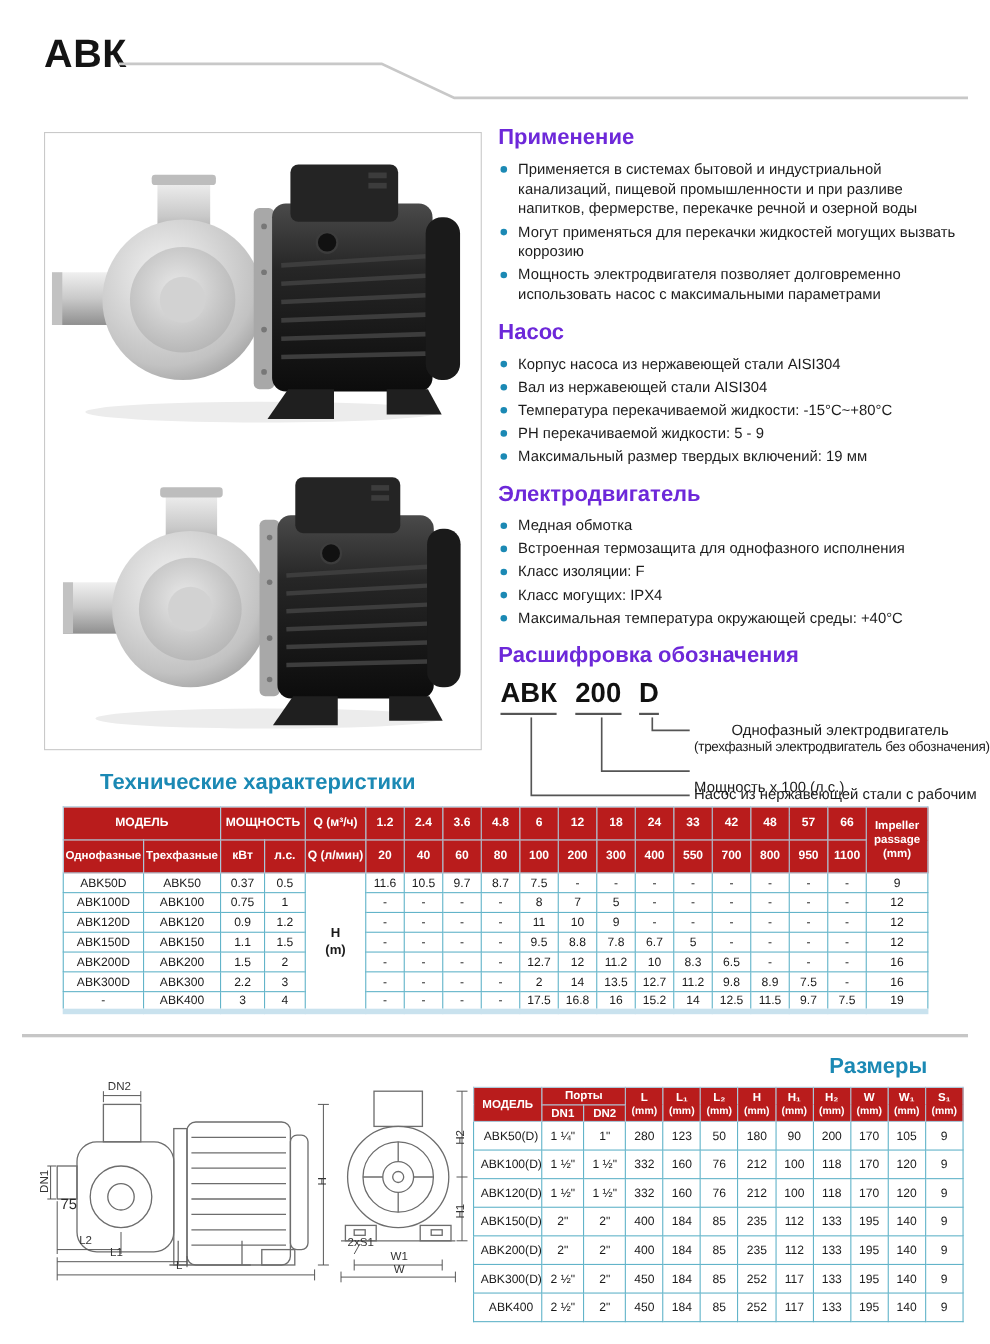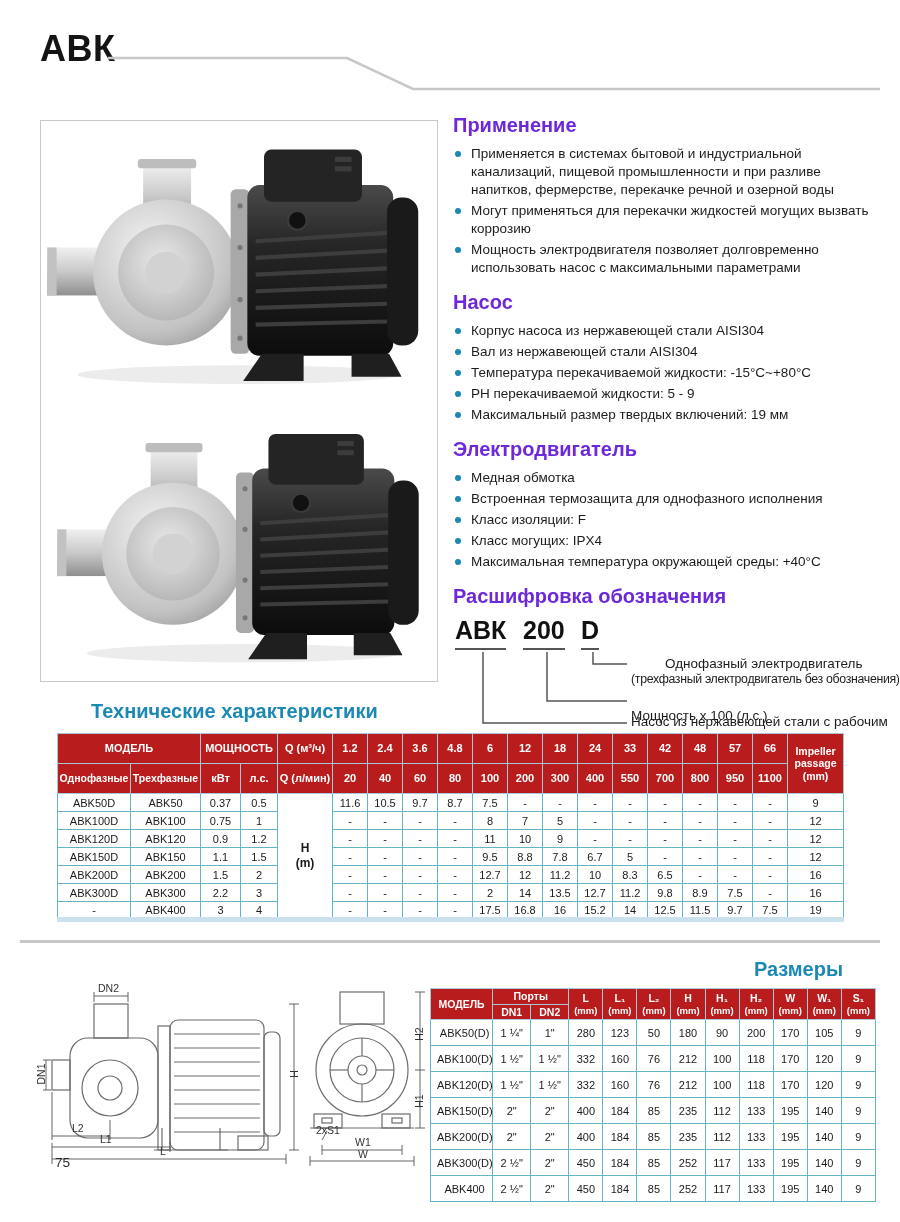--- a/index.html
+++ b/index.html
@@ -56,21 +56,21 @@
   #dims-table { width:446px; }
   #dims-table th { font-size:10.5px; line-height:1.2; padding:1px 0; }
   #dims-table td { font-size:11px; height:26px; padding:0; }
   #dims-table td.model-cell { font-size:11px; text-align:center; padding-left:6px; }
 
   
   .draw { position:absolute; }
   .draw-label { position:absolute; font-size:10.5px; color:#333; white-space:nowrap; }
   .rot { transform:rotate(-90deg); }
 
-  .page-num { position:absolute; left:55px; top:1155px; font-size:13.5px; color:#2b2b2b; }
+  .page-num { position:absolute; left:55px; top:1087px; font-size:13.5px; color:#2b2b2b; }
 </style>
 </head>
 <body>
 
 <div class="page">
 
   <div class="brand-title">АВК</div>
   <svg class="header-line" width="900" height="110">
     <polyline points="108,58 347,58 413,89 880,89" fill="none" stroke="#c8c8c8" stroke-width="2.5"></polyline>
   </svg>

